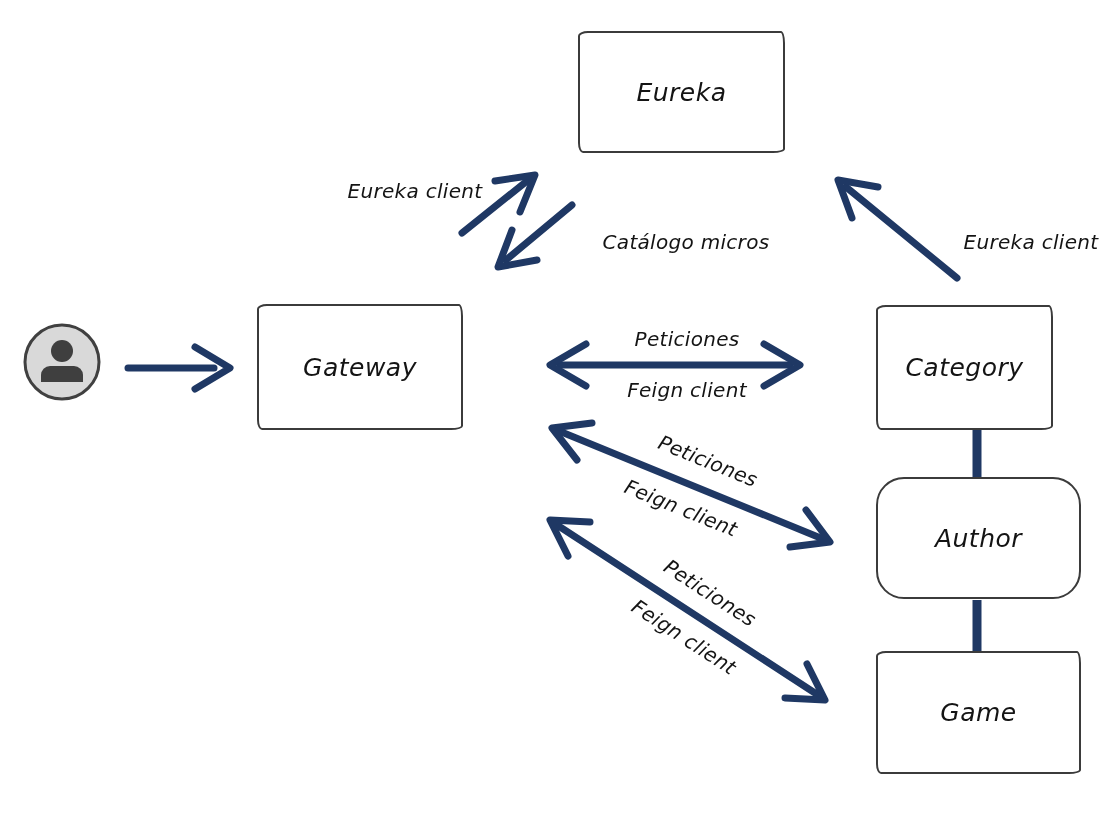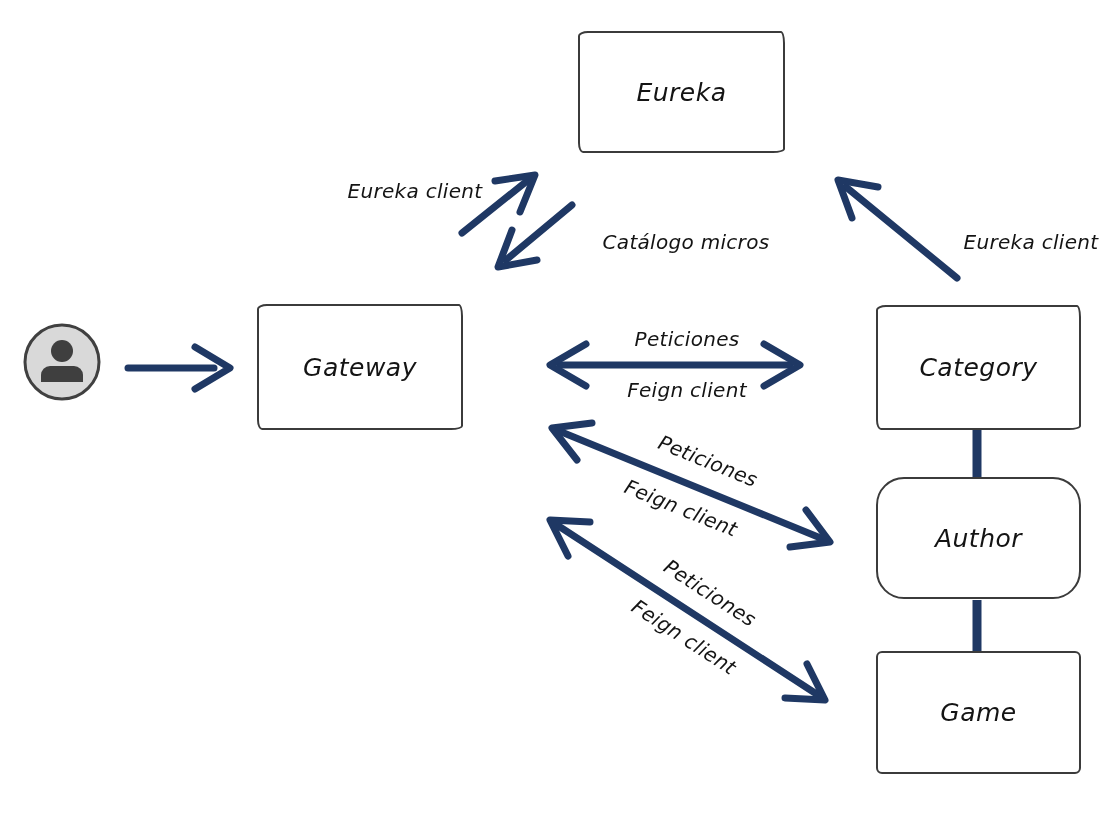--- a/index.html
+++ b/index.html
@@ -119,29 +119,29 @@
   </div>
 
   <div class="node" style="left:578px; top:31px; width:207px; height:122px;">
     <span>Eureka</span>
   </div>
 
   <div class="node" style="left:257px; top:304px; width:206px; height:126px;">
     <span>Gateway</span>
   </div>
 
-  <div class="node" style="left:876px; top:305px; width:205px; height:125px;">
+  <div class="node" style="left:876px; top:305px; width:177px; height:125px;">
     <span>Category</span>
   </div>
 
   <div class="node" style="left:876px; top:477px; width:205px; height:122px;border-radius:28px;">
     <span>Author</span>
   </div>
 
-  <div class="node" style="left:876px; top:651px; width:205px; height:123px;border-radius:6px;">
+  <div class="node" style="left:876px; top:651px; width:205px; height:123px;">
     <span>Game</span>
   </div>
 
   <div class="edge-label" style="left:415px; top:191px;">Eureka client</div>
 
   <div class="edge-label" style="left:643px; top:242px;margin-left:43px;">Catálogo micros</div>
 
   <div class="edge-label" style="left:1031px; top:242px;">Eureka client</div>
 
   <div class="edge-label" style="left:687px; top:339px;">Peticiones</div>

